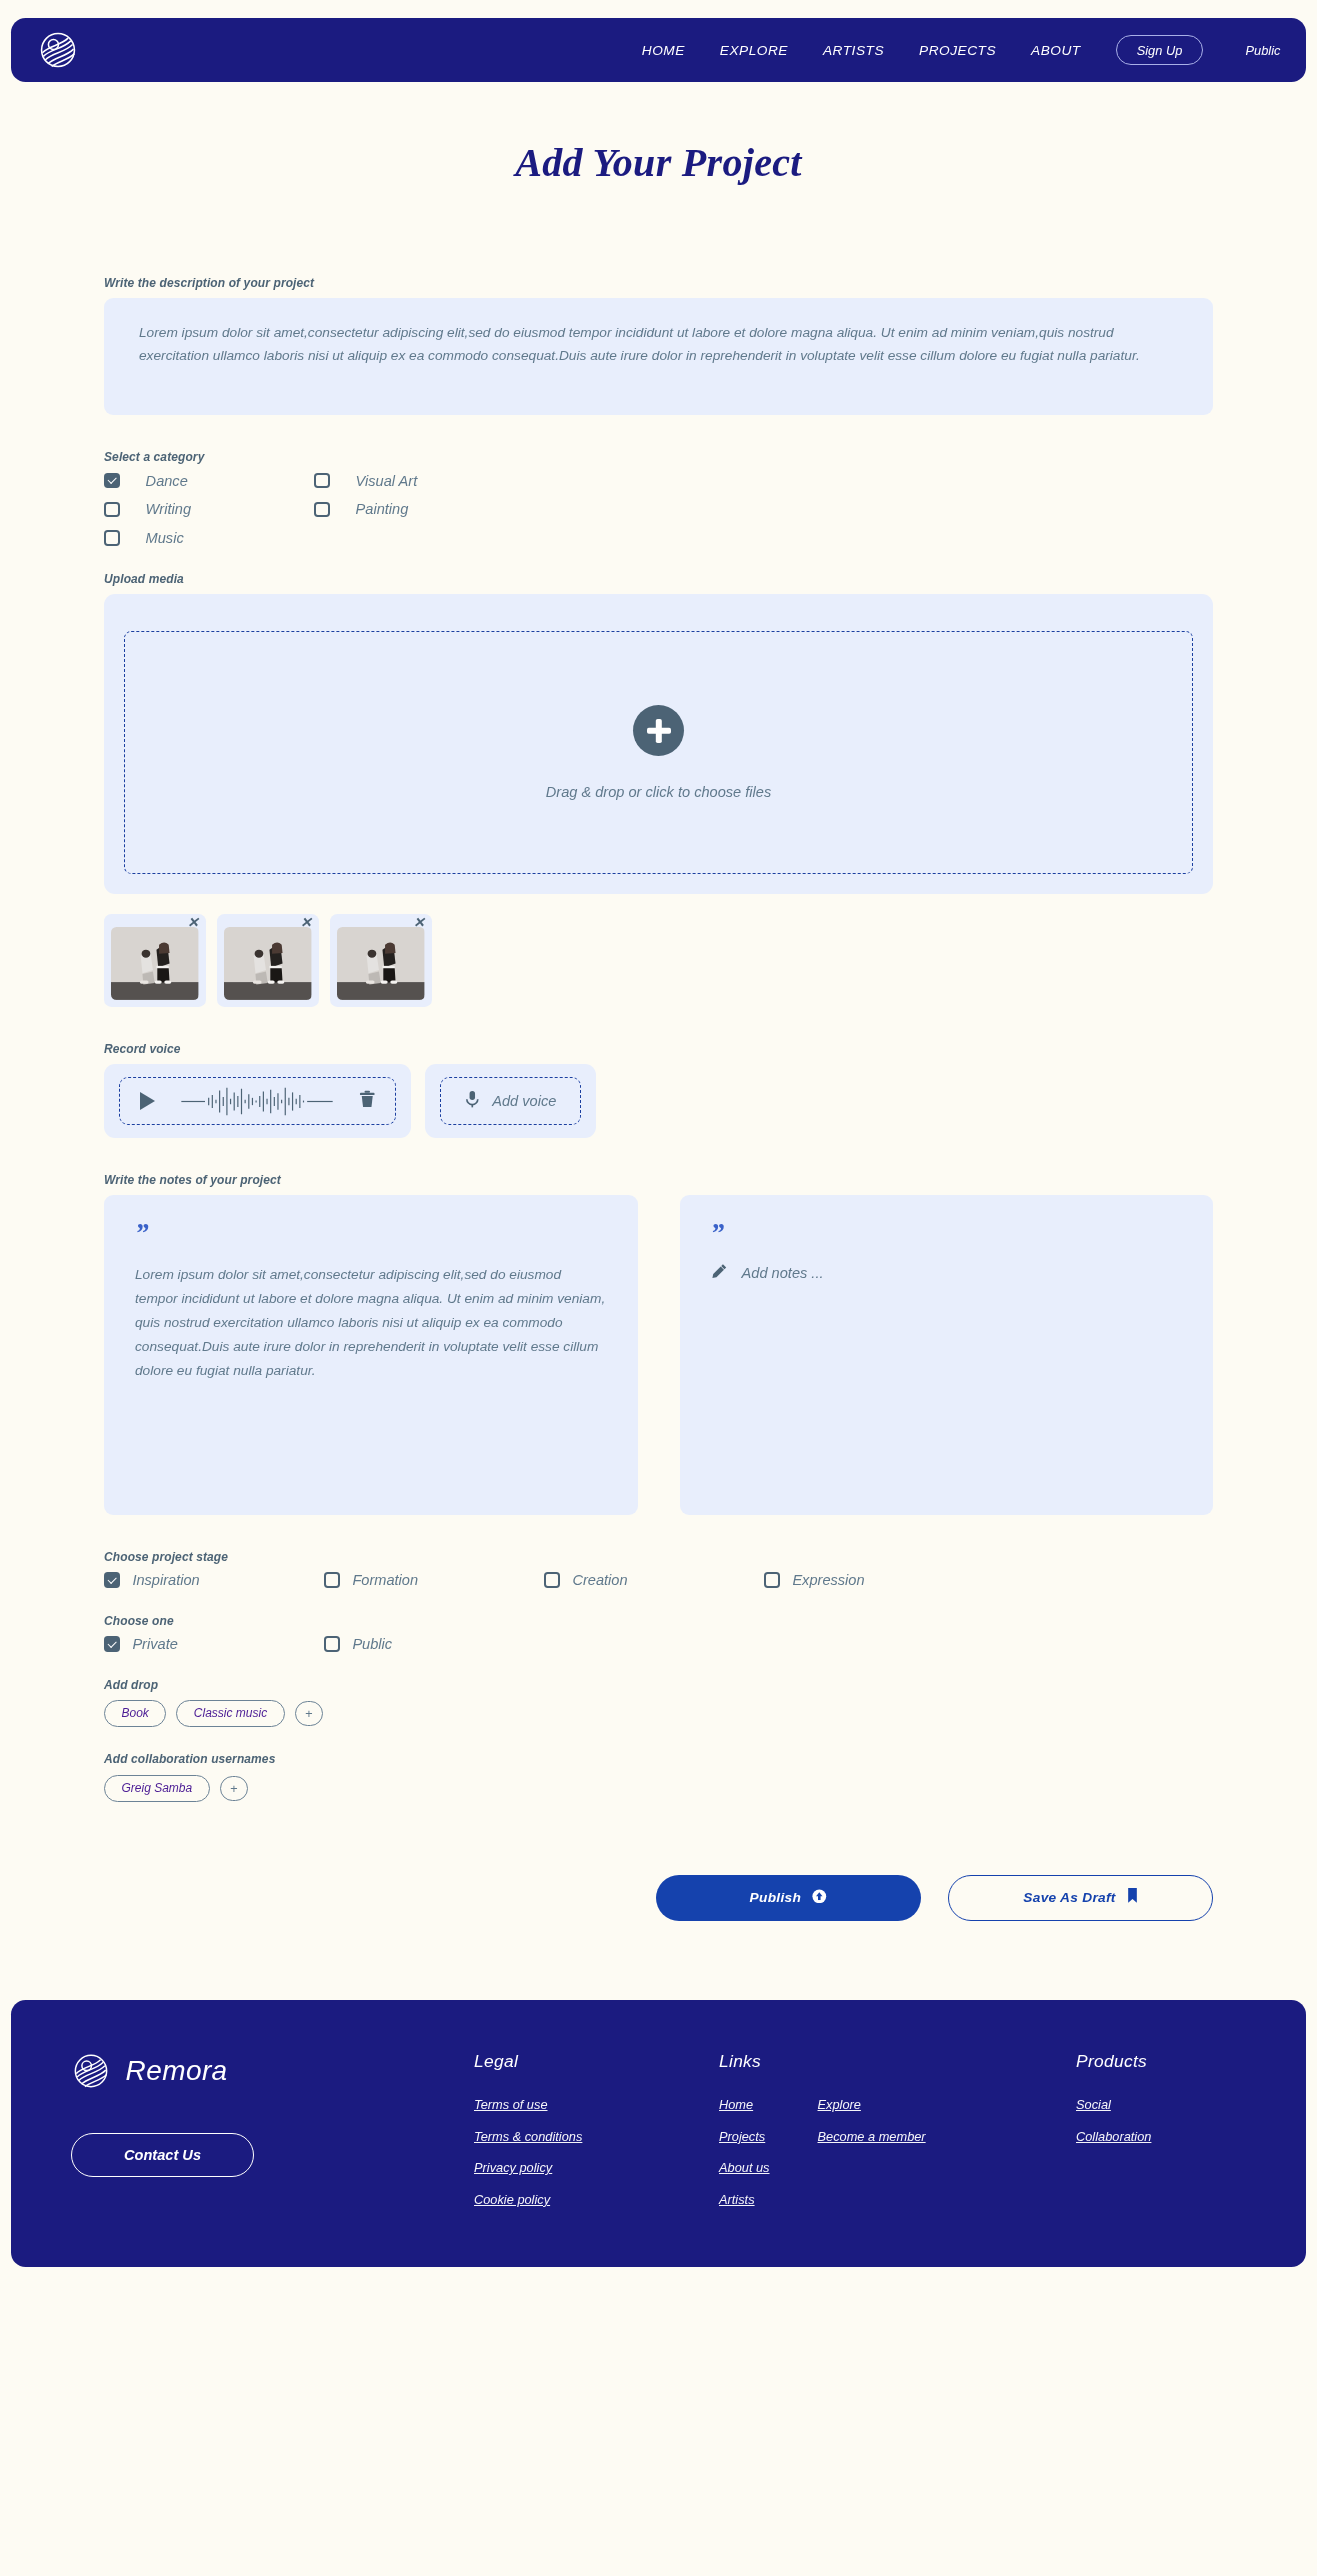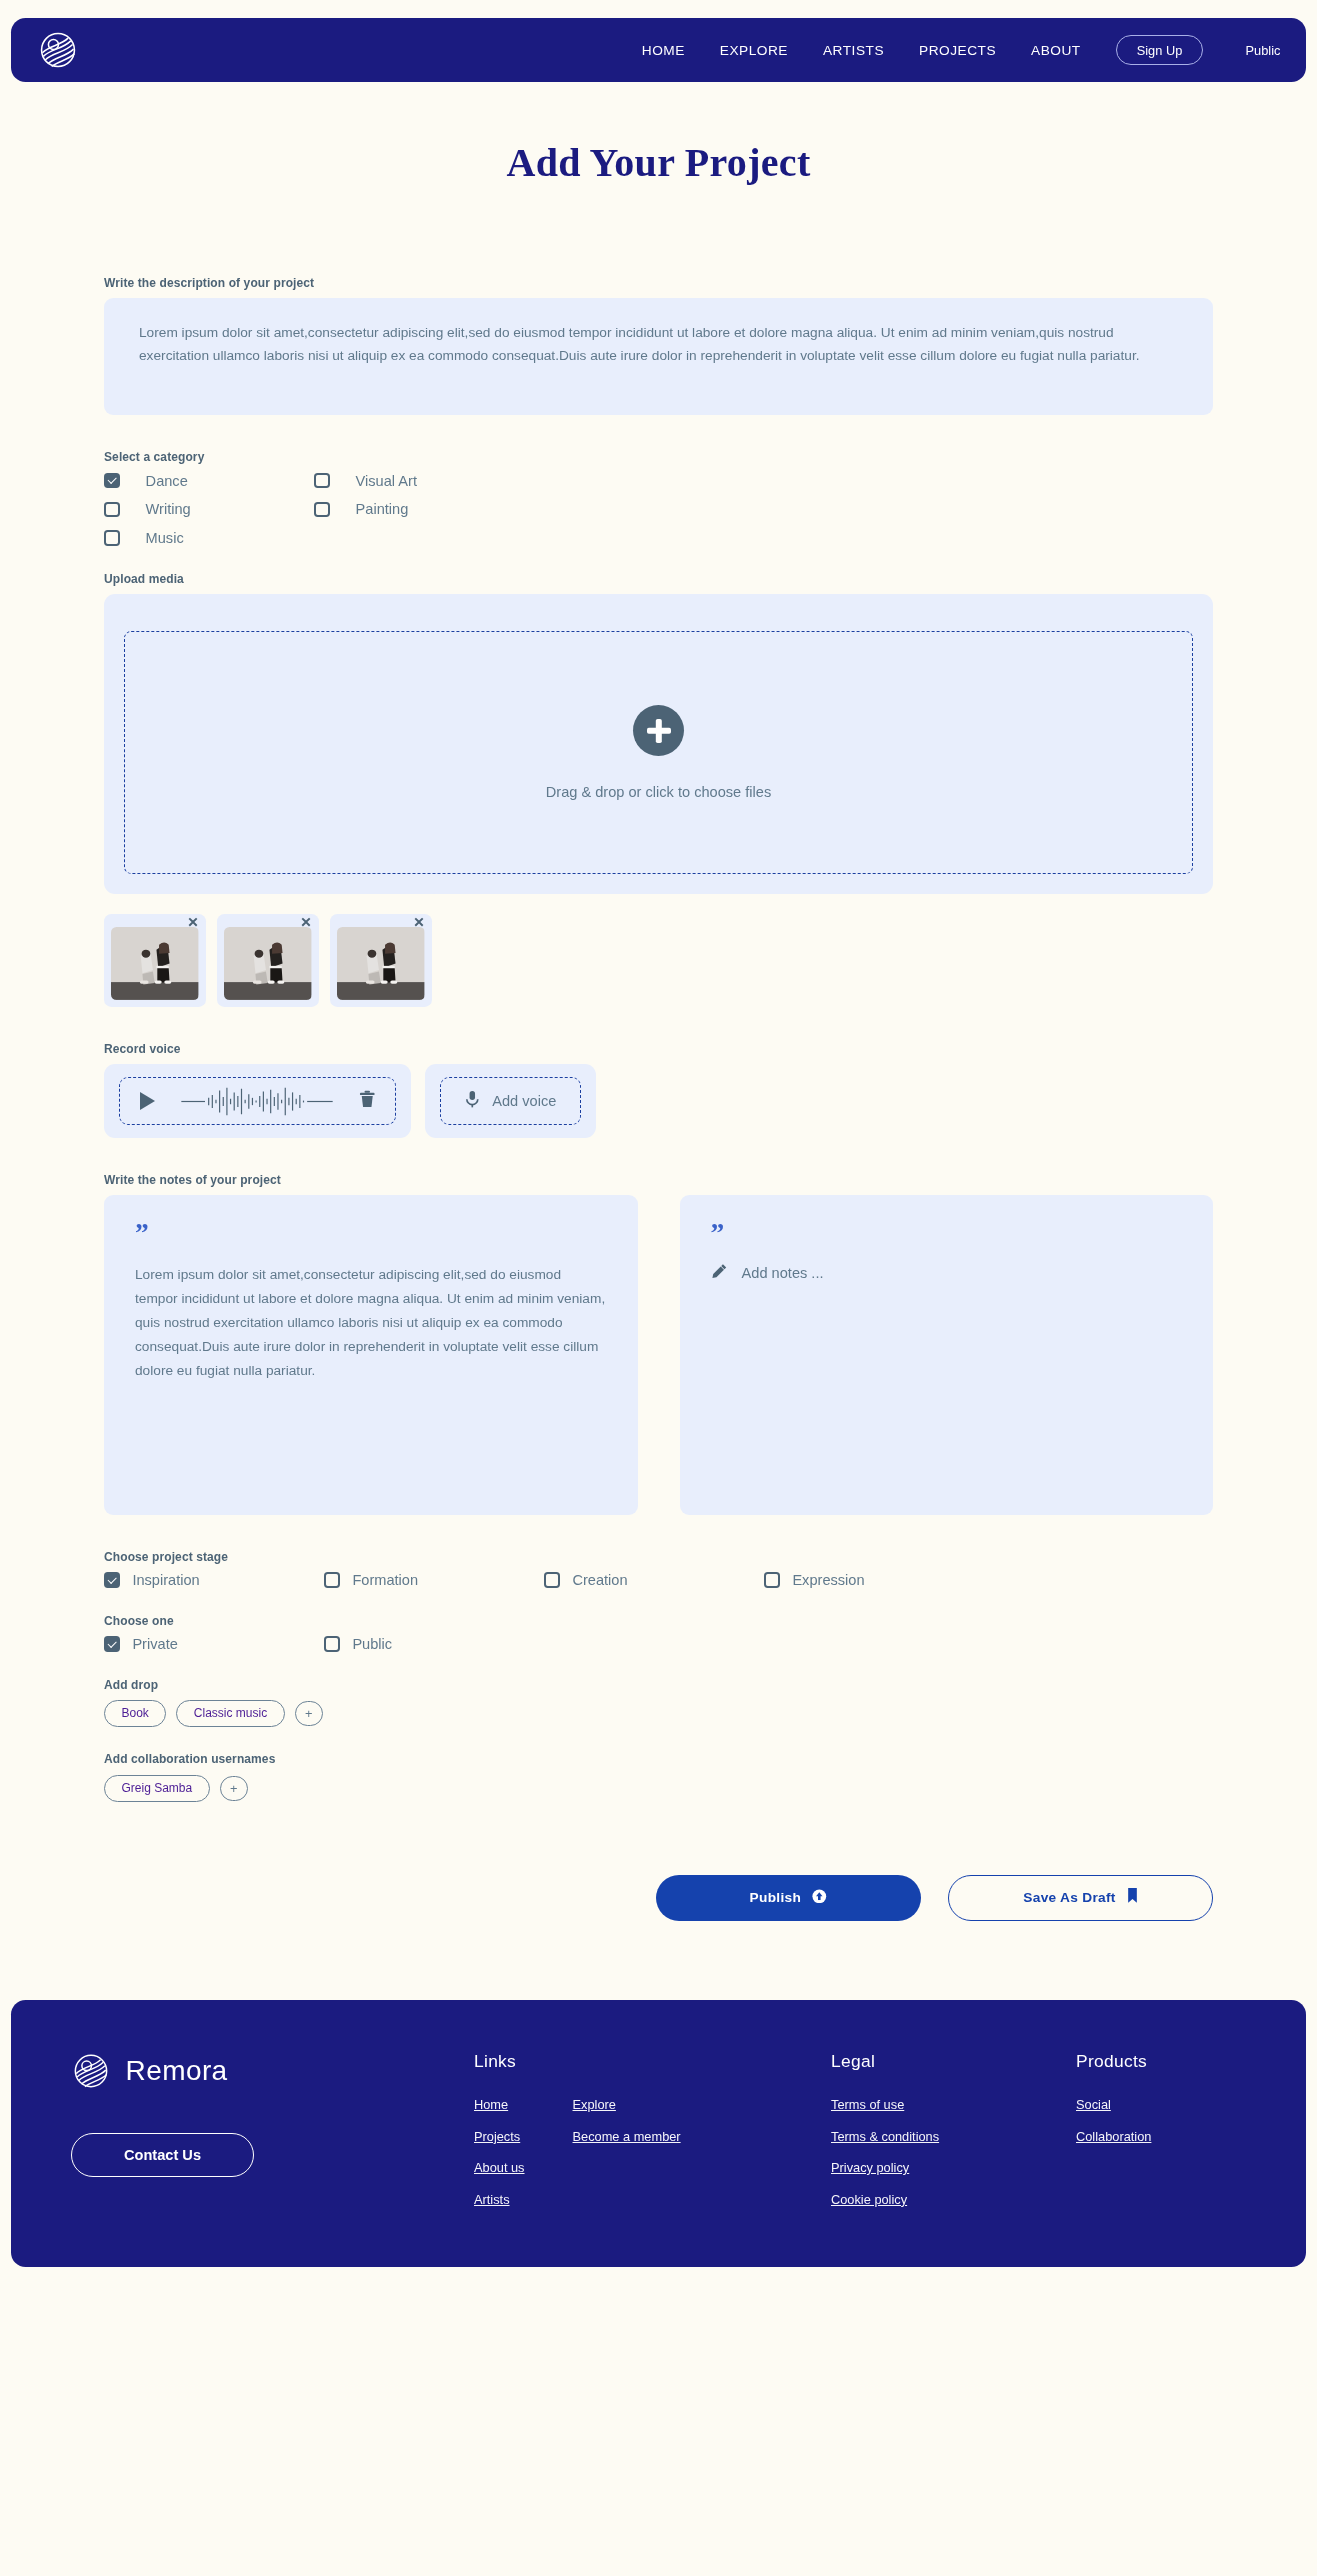--- a/index.html
+++ b/index.html
@@ -3,21 +3,21 @@
 <meta charset="utf-8">
 <style>
   * { box-sizing: border-box; margin: 0; padding: 0; }
   html, body { width: 1317px; }
   body {
     background: #FDFBF3;
     font-family: "Liberation Sans", sans-serif;
     color: #4C6375;
     -webkit-font-smoothing: antialiased;
   }
-  .page { width: 1317px; min-height: 2576px; position: relative; background: #FDFBF3; }
+  .page { width: 1317px; min-height: 2576px; position: relative; background: #FDFBF3; font-style: italic; }
 
   
   .header-wrap { padding: 18.3px 11px 0 11px; }
   .navbar {
     background: #1B1B80;
     border-radius: 14.6px;
     height: 64px;
     display: flex;
     align-items: center;
     padding: 0 25.6px;
@@ -538,46 +538,46 @@
                 <path d="M12 38 C20 31, 32 30, 40 22"></path>
                 <path d="M16 41 C24 35, 34 34, 41 27"></path>
               </g>
             </svg>
           </span>
           <span class="footer-name">Remora</span>
         </div>
         <div class="contact-btn">Contact Us</div>
       </div>
 
+      <div class="footer-col col-legal">
+        <div class="footer-head">Legal</div>
+        <div class="footer-list">
+          <a class="footer-link" href="#">Terms of use</a>
+          <a class="footer-link" href="#">Terms &amp; conditions</a>
+          <a class="footer-link" href="#">Privacy policy</a>
+          <a class="footer-link" href="#">Cookie policy</a>
+        </div>
+      </div>
+
       <div class="footer-col col-links">
         <div class="footer-head">Links</div>
         <div class="footer-sub">
           <div class="footer-list">
             <a class="footer-link" href="#">Home</a>
             <a class="footer-link" href="#">Projects</a>
             <a class="footer-link" href="#">About us</a>
             <a class="footer-link" href="#">Artists</a>
           </div>
           <div class="footer-list">
             <a class="footer-link" href="#">Explore</a>
             <a class="footer-link" href="#">Become a member</a>
           </div>
         </div>
       </div>
 
-      <div class="footer-col col-legal">
-        <div class="footer-head">Legal</div>
-        <div class="footer-list">
-          <a class="footer-link" href="#">Terms of use</a>
-          <a class="footer-link" href="#">Terms &amp; conditions</a>
-          <a class="footer-link" href="#">Privacy policy</a>
-          <a class="footer-link" href="#">Cookie policy</a>
-        </div>
-      </div>
-
       <div class="footer-col">
         <div class="footer-head">Products</div>
         <div class="footer-list">
           <a class="footer-link" href="#">Social</a>
           <a class="footer-link" href="#">Collaboration</a>
         </div>
       </div>
 
     </div>
   </div>

